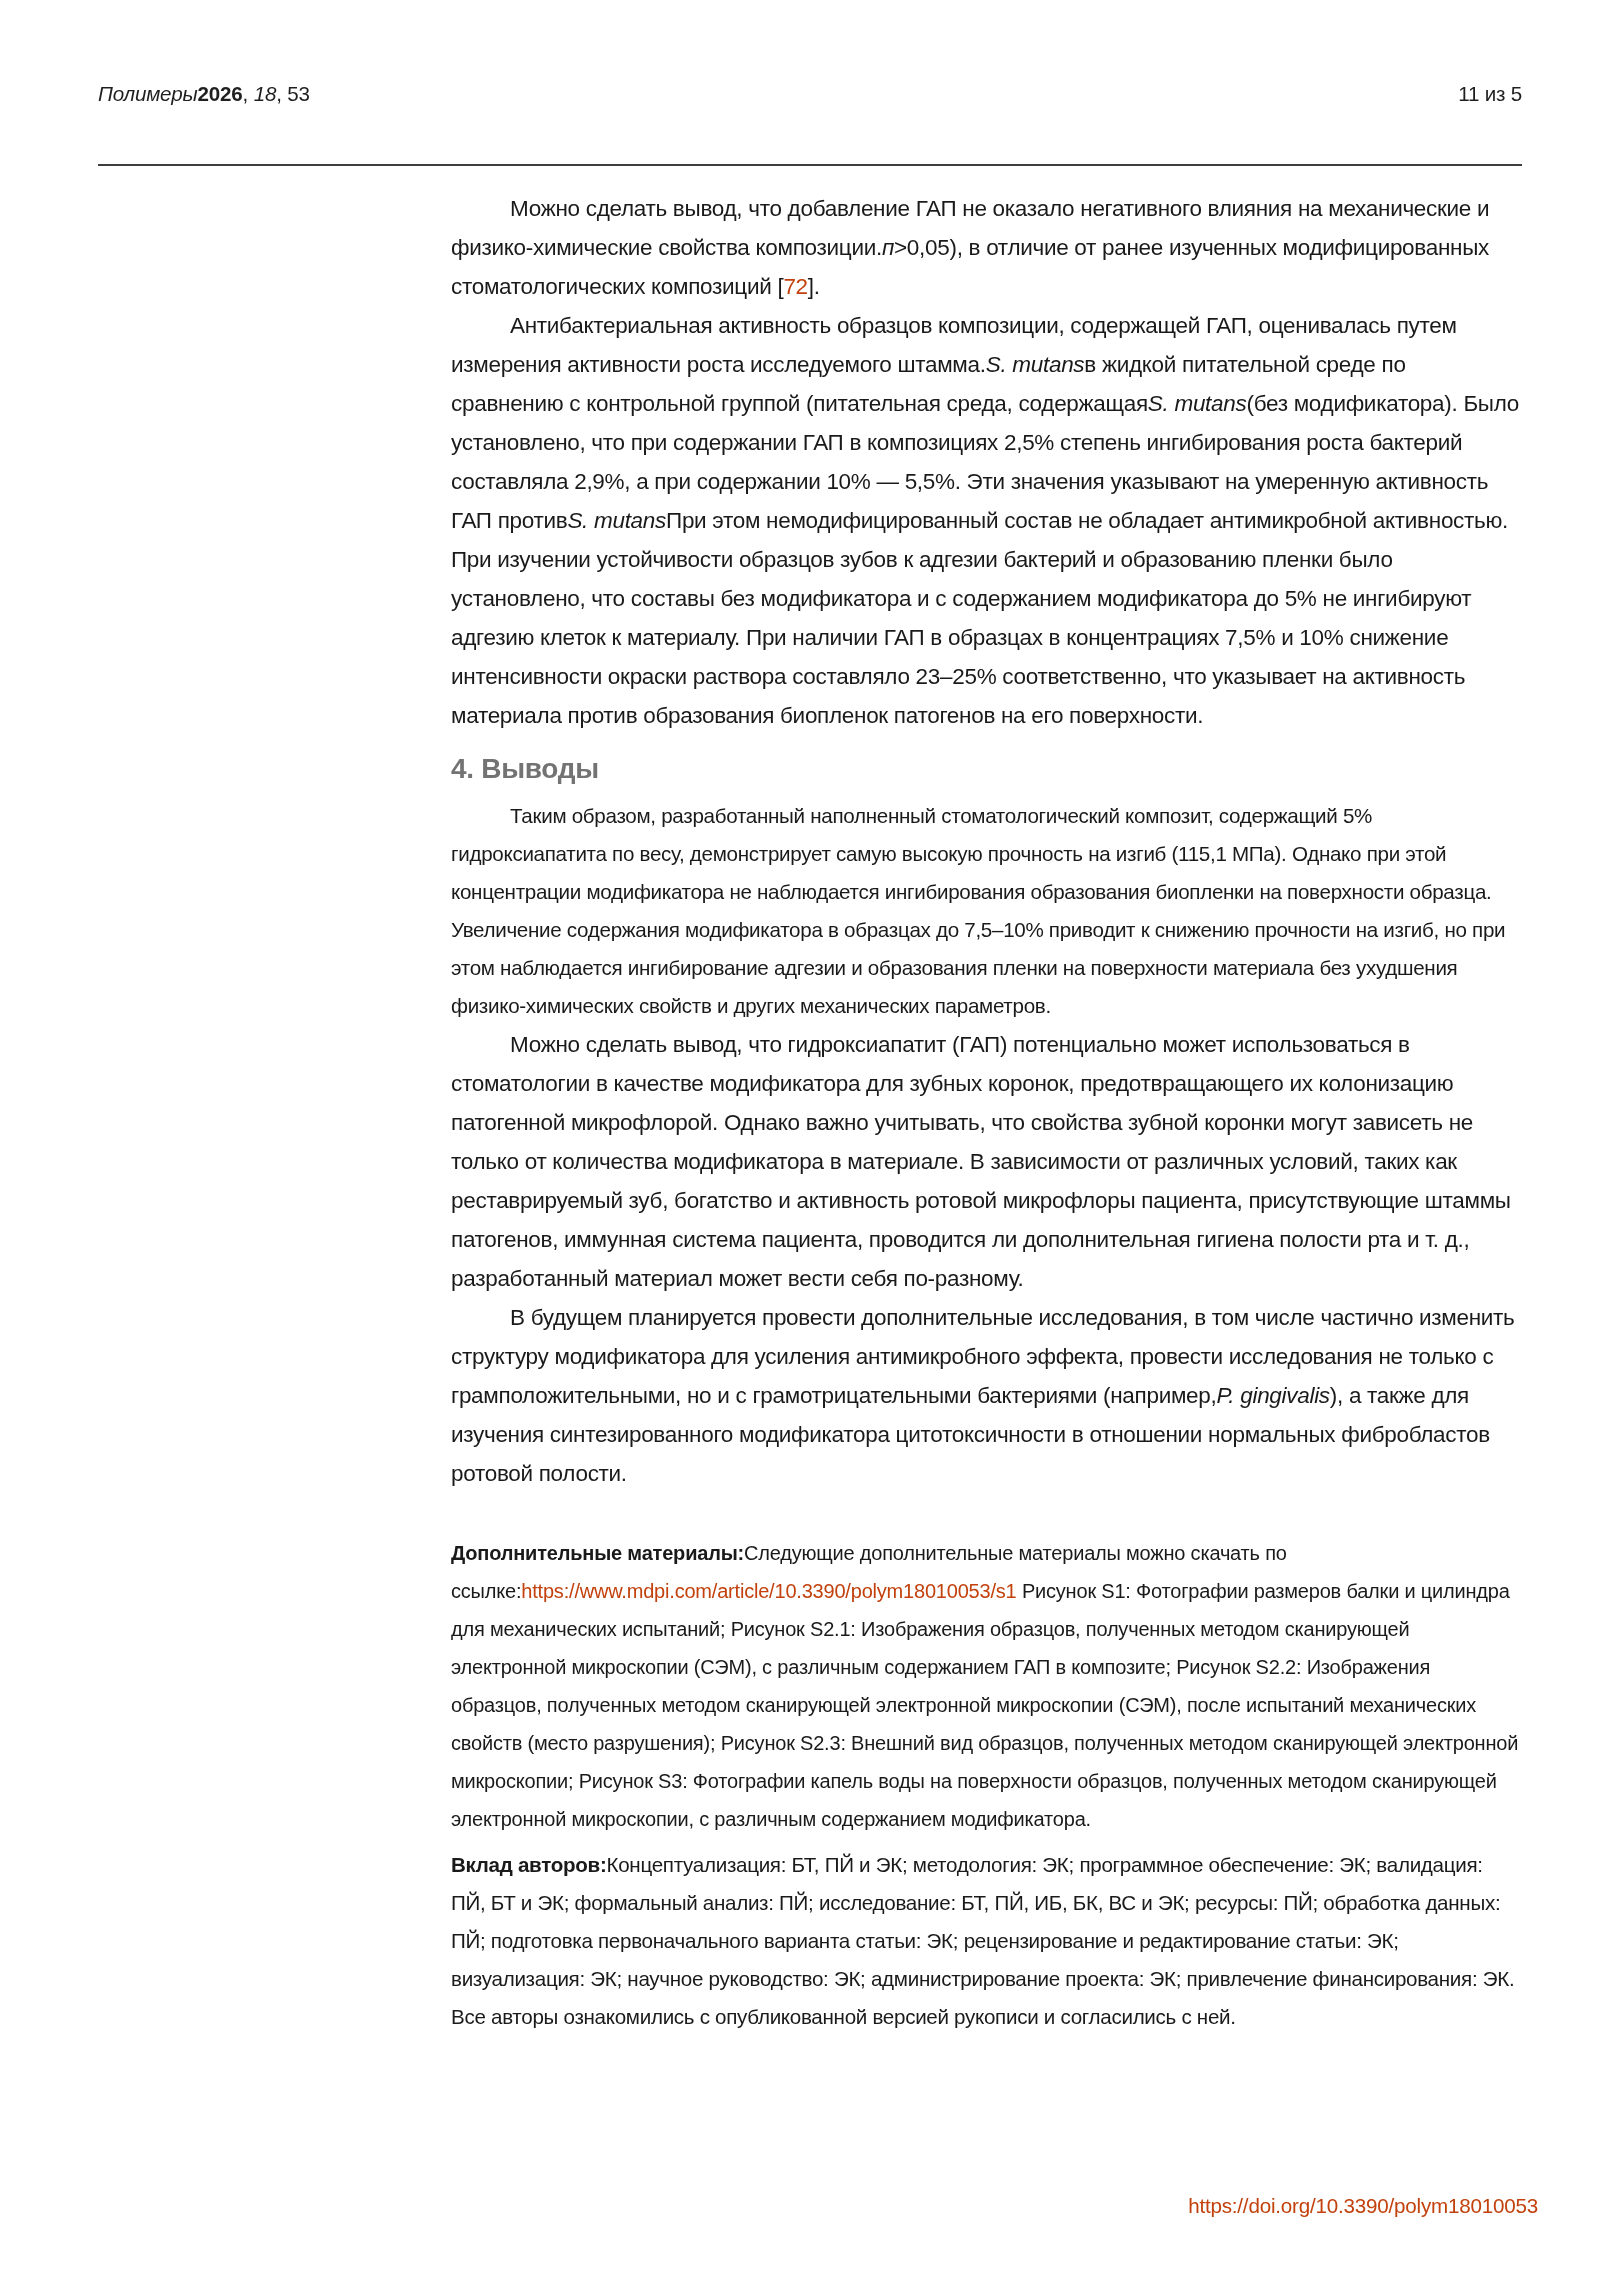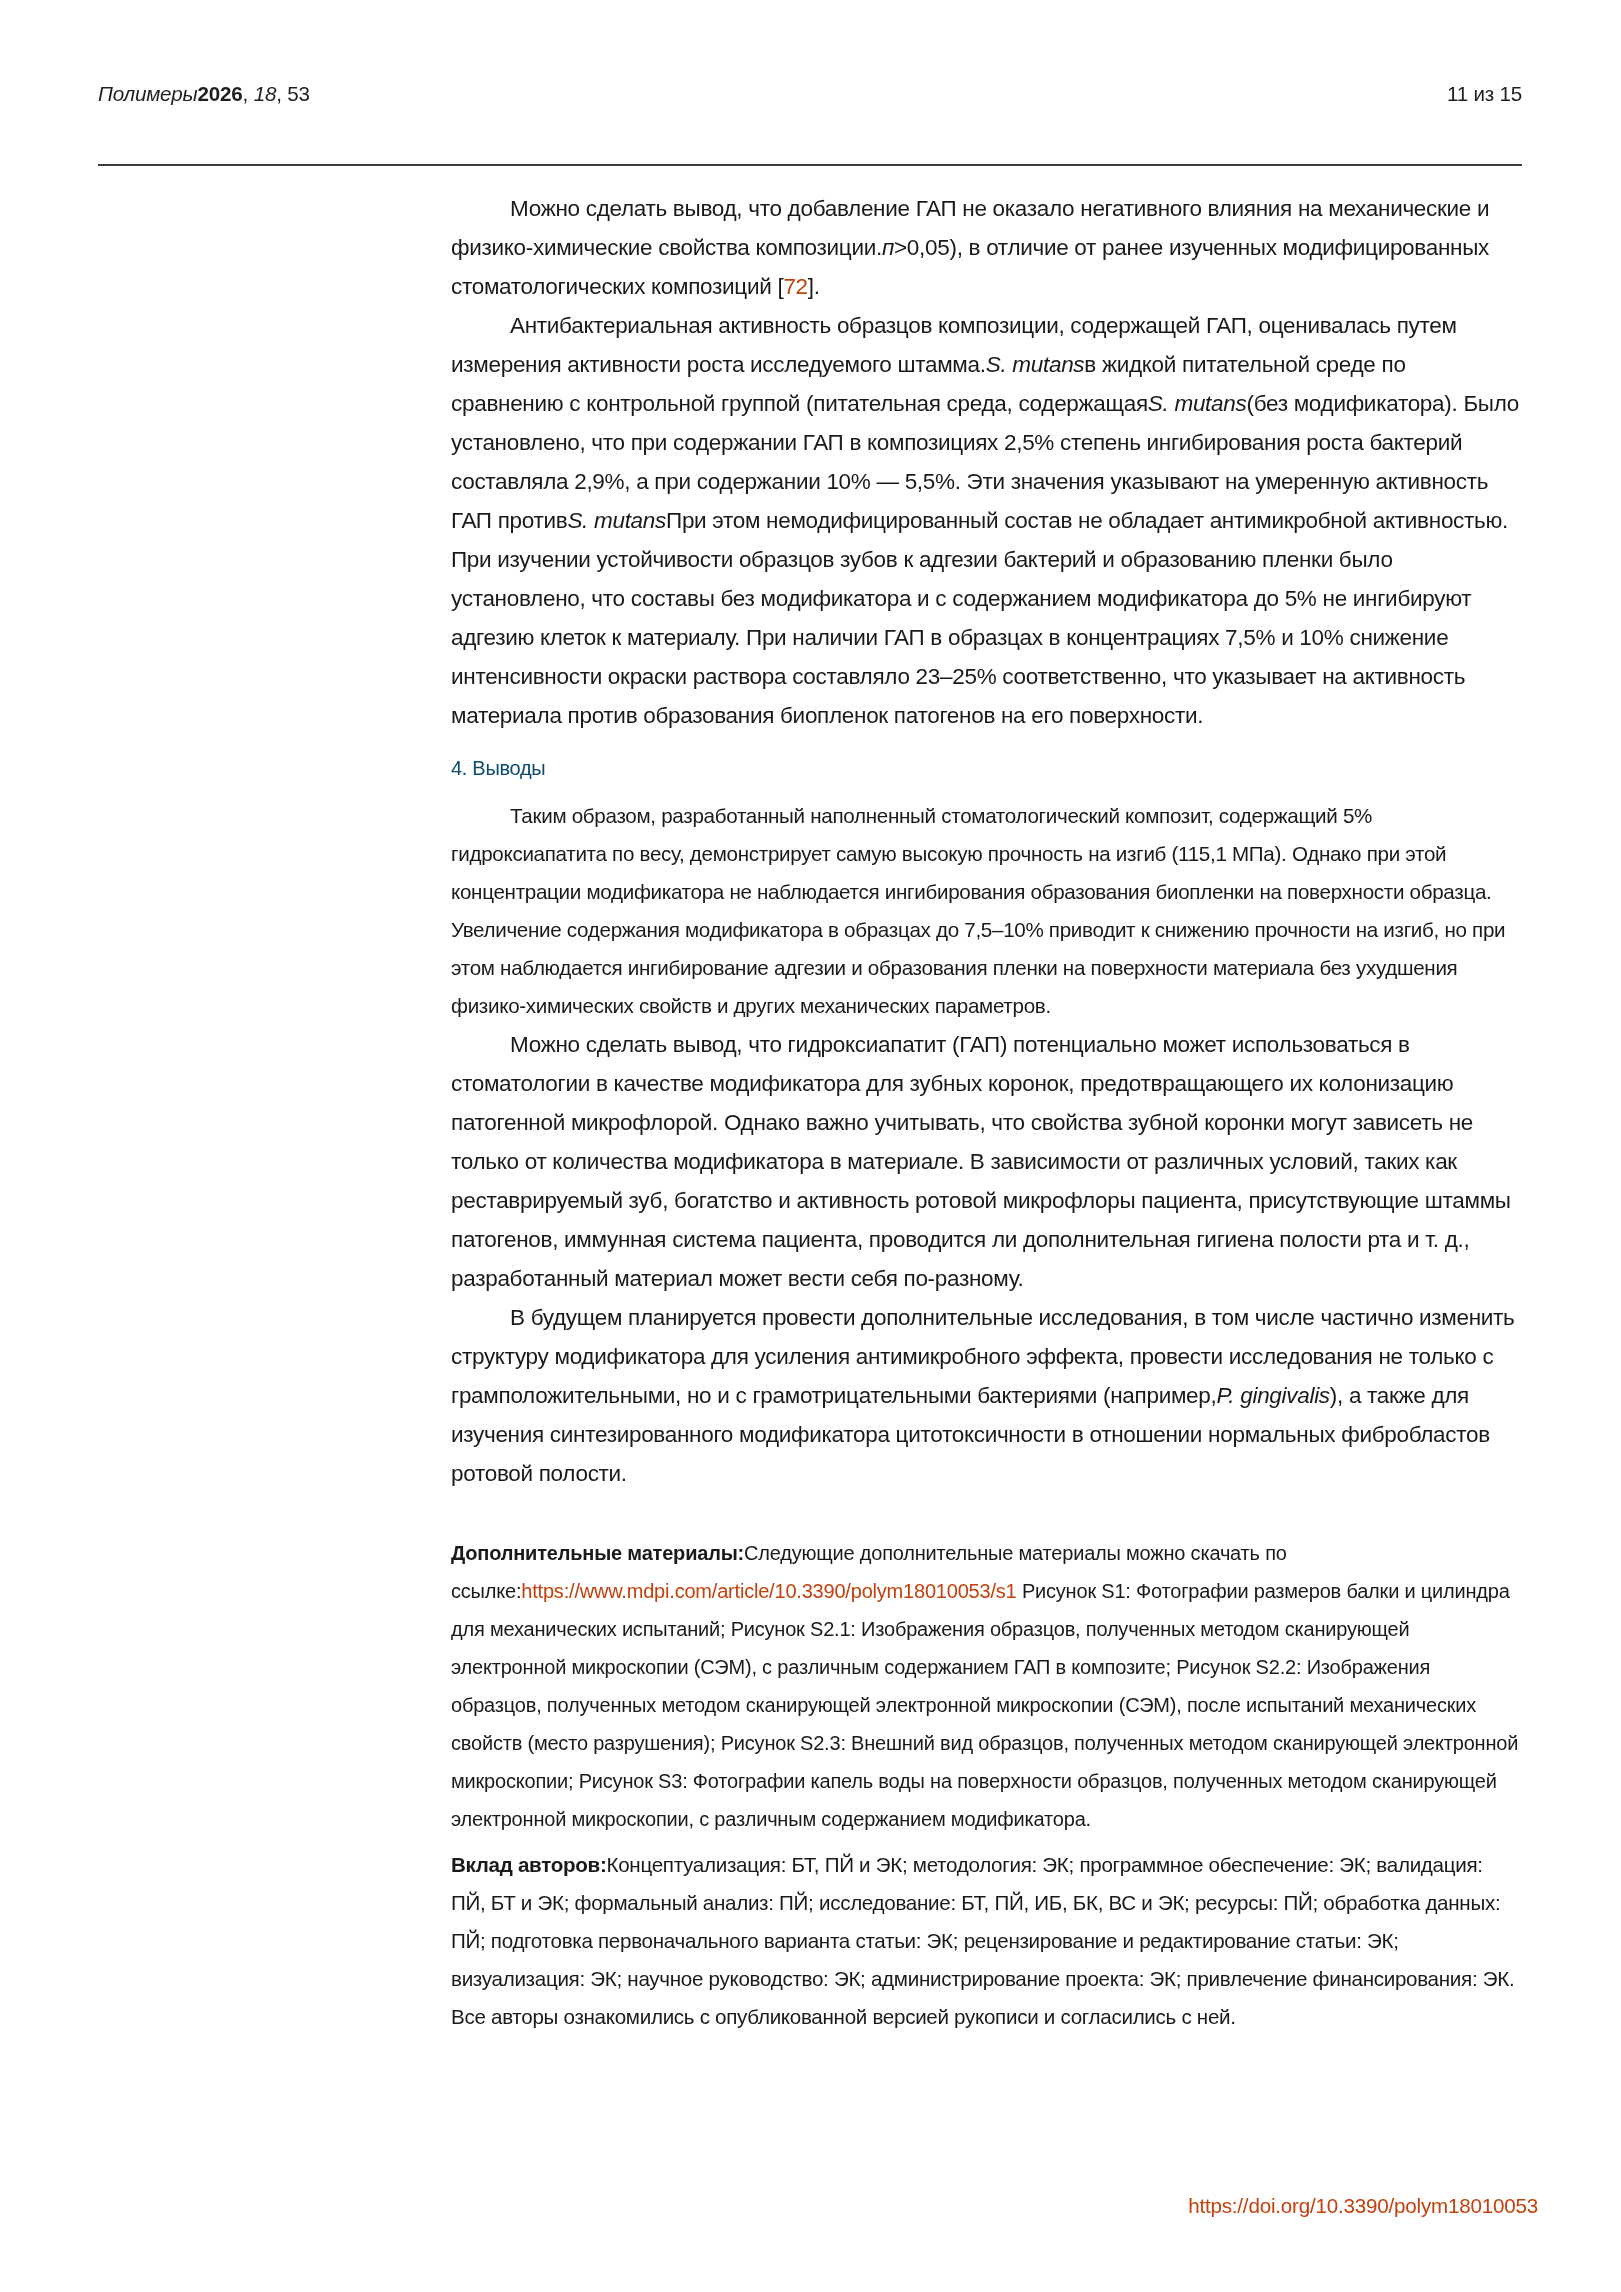--- a/index.html
+++ b/index.html
@@ -39,26 +39,26 @@
     width: 1071px;
     top: 189px;
   }
   p { margin: 0; }
   .p-lg { font-size: 22.5px; line-height: 39px;   letter-spacing: -0.3px; }
   .p-md { font-size: 20.6px; line-height: 38px; letter-spacing: -0.3px; margin-top: 8px; }
   .p-sm { font-size: 18.6px; line-height: 38px; letter-spacing: -0.2px; }
   .p-xs { font-size: 20px; line-height: 38px; letter-spacing: -0.2px; }
   .indent { text-indent: 59px; }
   h2.section {
-    font-size: 20px;
+    font-size: 28px;
     line-height: 35px;
-    font-weight: normal;
+    font-weight: bold;
     letter-spacing: -0.3px;
     margin: 15.7px 0 11.8px 0;
-    color: #0c4a6e;
+    color: #737373;
   }
   .it { font-style: italic; }
   .b  { font-weight: bold; }
   a.link { color: #c2410c; text-decoration: none; cursor: pointer; }
   .supp { margin-top: 41px; }
   .doi {
     position: absolute;
     right: 83px;
     top: 2194px;
     font-size: 20.6px;
@@ -67,21 +67,21 @@
 </style>
 </head>
 <body>
 
 <div class="page">
 
   <div class="runhead">
     <div>
       <span class="it">Полимеры</span><span class="b">2026</span><span>, </span><span class="it">18</span><span>, 53</span>
     </div>
-    <div>11 из 15</div>
+    <div>11 из 5</div>
   </div>
 
   <div class="rule"></div>
 
   <main class="body-col">
 
 
     <p class="p-lg indent"><span>Можно сделать вывод, что добавление ГАП не оказало негативного влияния на механические и физико-химические свойства композиции.</span><span class="it">п</span><span>&gt;0,05), в отличие от ранее изученных модифицированных стоматологических композиций [</span><a class="link">72</a><span>].</span></p>
 
     <p class="p-lg indent"><span>Антибактериальная активность образцов композиции, содержащей ГАП, оценивалась путем измерения активности роста исследуемого штамма.</span><span class="it">S. mutans</span><span>в жидкой питательной среде по сравнению с контрольной группой (питательная среда, содержащая</span><span class="it">S. mutans</span><span>(без модификатора). Было установлено, что при содержании ГАП в композициях 2,5% степень ингибирования роста бактерий составляла 2,9%, а при содержании 10% — 5,5%. Эти значения указывают на умеренную активность ГАП против</span><span class="it">S. mutans</span><span>При этом немодифицированный состав не обладает антимикробной активностью. При изучении устойчивости образцов зубов к адгезии бактерий и образованию пленки было установлено, что составы без модификатора и с содержанием модификатора до 5% не ингибируют адгезию клеток к материалу. При наличии ГАП в образцах в концентрациях 7,5% и 10% снижение интенсивности окраски раствора составляло 23–25% соответственно, что указывает на активность материала против образования биопленок патогенов на его поверхности.</span></p>

